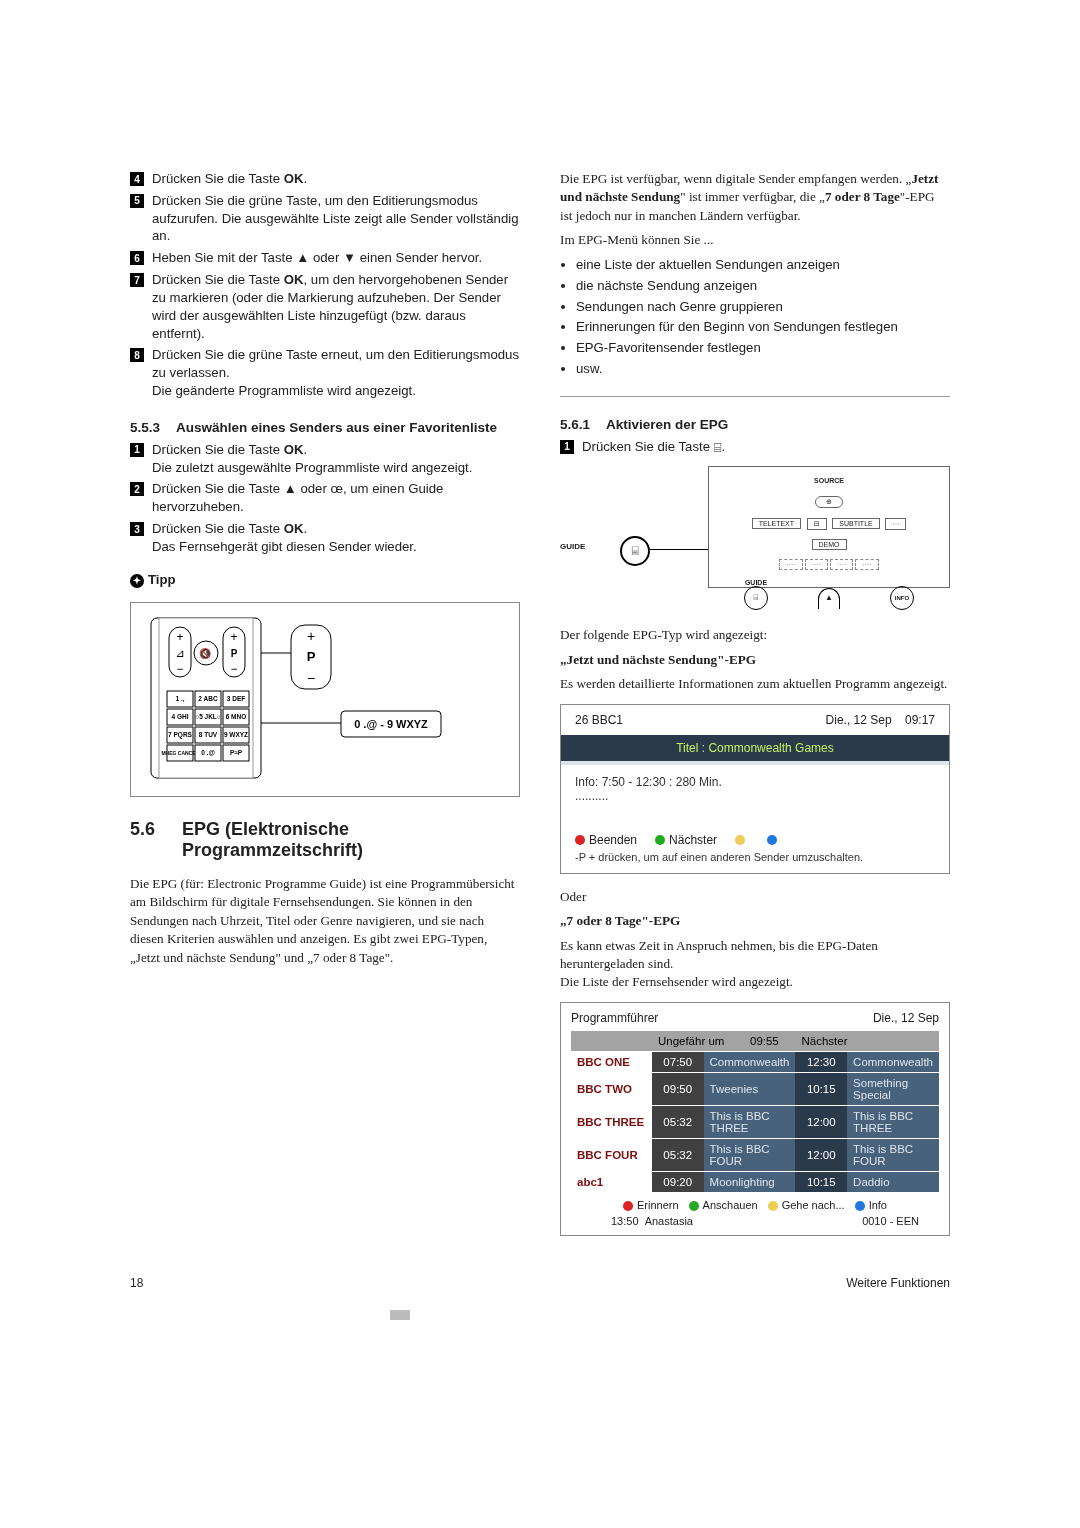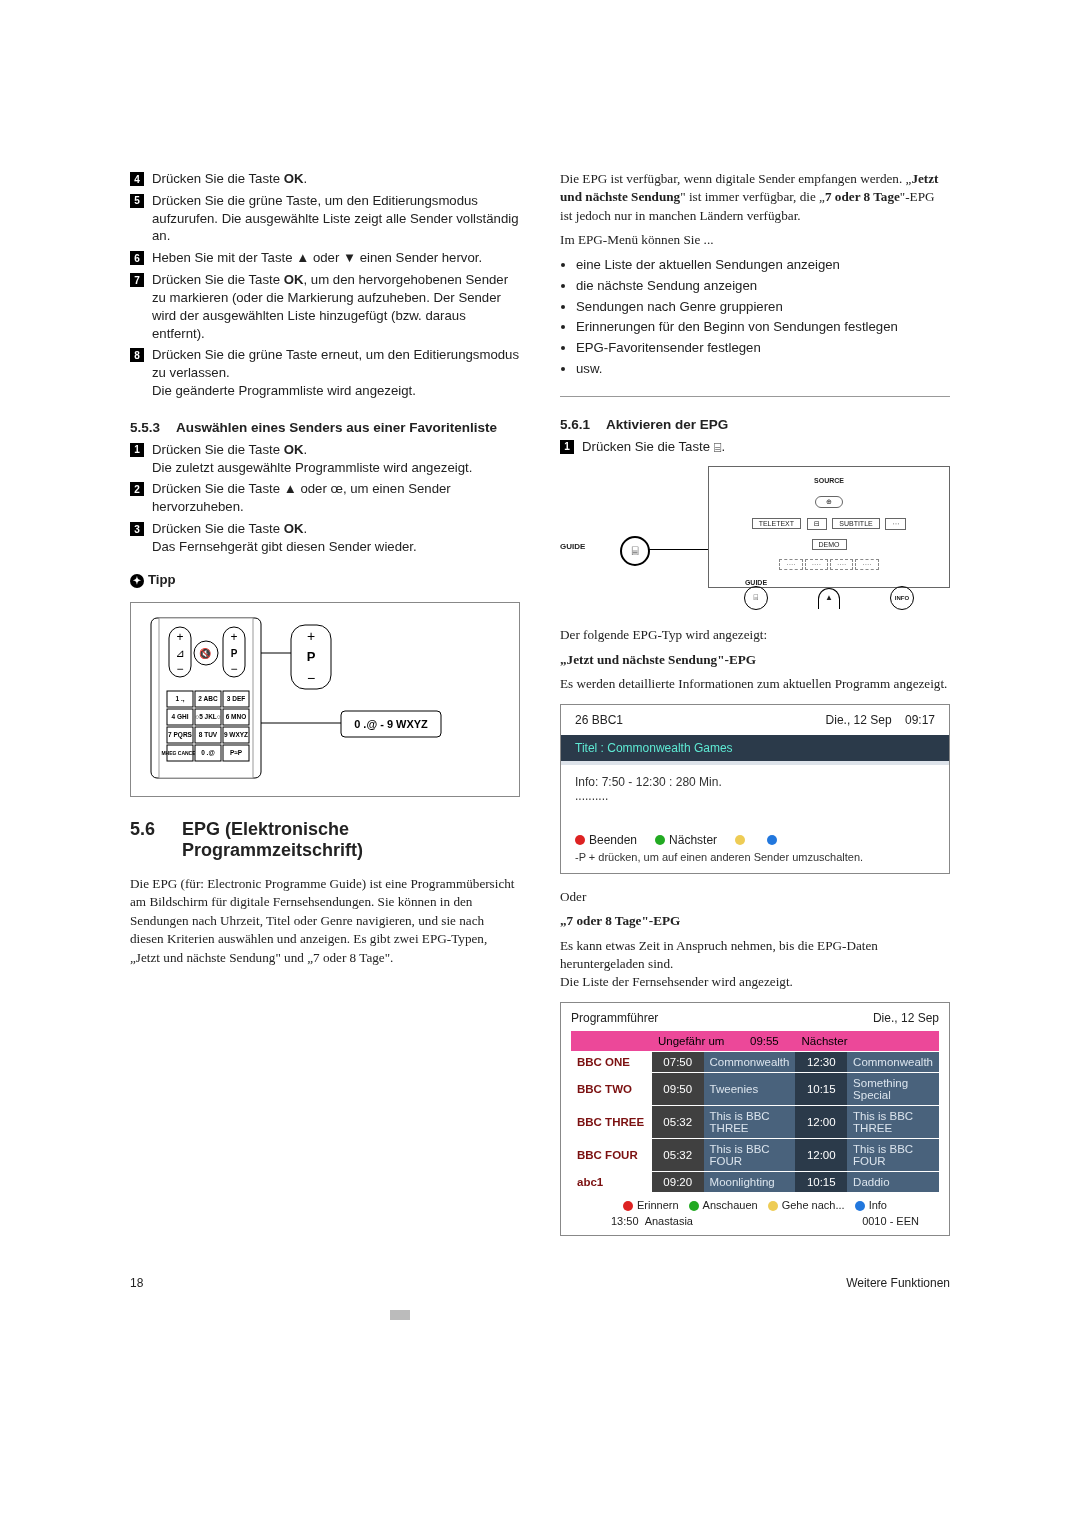--- a/index.html
+++ b/index.html
@@ -102,23 +102,24 @@
     margin: 10px 0 14px 0;
   }
   .epg-head {
     display:flex;
     justify-content:space-between;
     padding:8px 14px;
     font-size:12px;
   }
   .epg-title {
     background:#2b3a4a;
-    color:#5eead4;
+    color:#bef264;
     padding:6px 14px;
     font-size:12px;
+    text-align:center;
   }
   .epg-strip { height:4px; background:#dde3ea; }
   .epg-info {
     color:#333;
     font-size:12px;
     padding:10px 14px 30px 14px;
   }
   .epg-hint {
     color:#333;
     font-size:11px;
@@ -141,21 +142,21 @@
   }
   .epg-table td, .epg-table th {
     padding:4px 6px;
     border:none;
   }
   .epg-table .ch { color:#7b1010; font-weight:bold; width:70px;}
   .epg-table .t  { background:#404040; color:#fff; width:40px; text-align:center;}
   .epg-table .p  { background:#49627c; color:#dbe4ed;}
   .epg-table .t2 { background:#2b3a4a; color:#fff; width:40px; text-align:center;}
   .epg-table .p2 { background:#49627c; color:#dbe4ed;}
-  .epg-table .hdr td { background:#ec4899; color:#000;}
+  .epg-table .hdr td { background:#a3a3a3; color:#000;}
   .epg-table tr { border-bottom:1px solid #fff;}
   .footer-row {
     display:flex;
     justify-content:space-between;
     margin-top:26px;
     font-size:12px;
   }
   .small-grey {
     width:20px; height:10px; background:#bbb;
     position:absolute;
@@ -255,21 +256,21 @@
         </h3>
 
       <div class="step-list">
         <div class="step">
             <div class="num">1</div>
           <div class="txt" style="white-space:pre-line"><span>Drücken Sie die Taste </span><span class="key">OK</span><span>.
 Die zuletzt ausgewählte Programmliste wird angezeigt.</span></div>
           </div>
         <div class="step">
             <div class="num">2</div>
-          <div class="txt">Drücken Sie die Taste ▲ oder œ, um einen Sender hervorzuheben.</div>
+          <div class="txt">Drücken Sie die Taste ▲ oder œ, um einen Guide hervorzuheben.</div>
           </div>
         <div class="step">
             <div class="num">3</div>
           <div class="txt" style="white-space:pre-line"><span>Drücken Sie die Taste </span><span class="key">OK</span><span>.
 Das Fernsehgerät gibt diesen Sender wieder.</span></div>
           </div>
       </div>
 
       <div class="tipp-head"><span class="icon">✦</span><span>Tipp</span></div>
 

